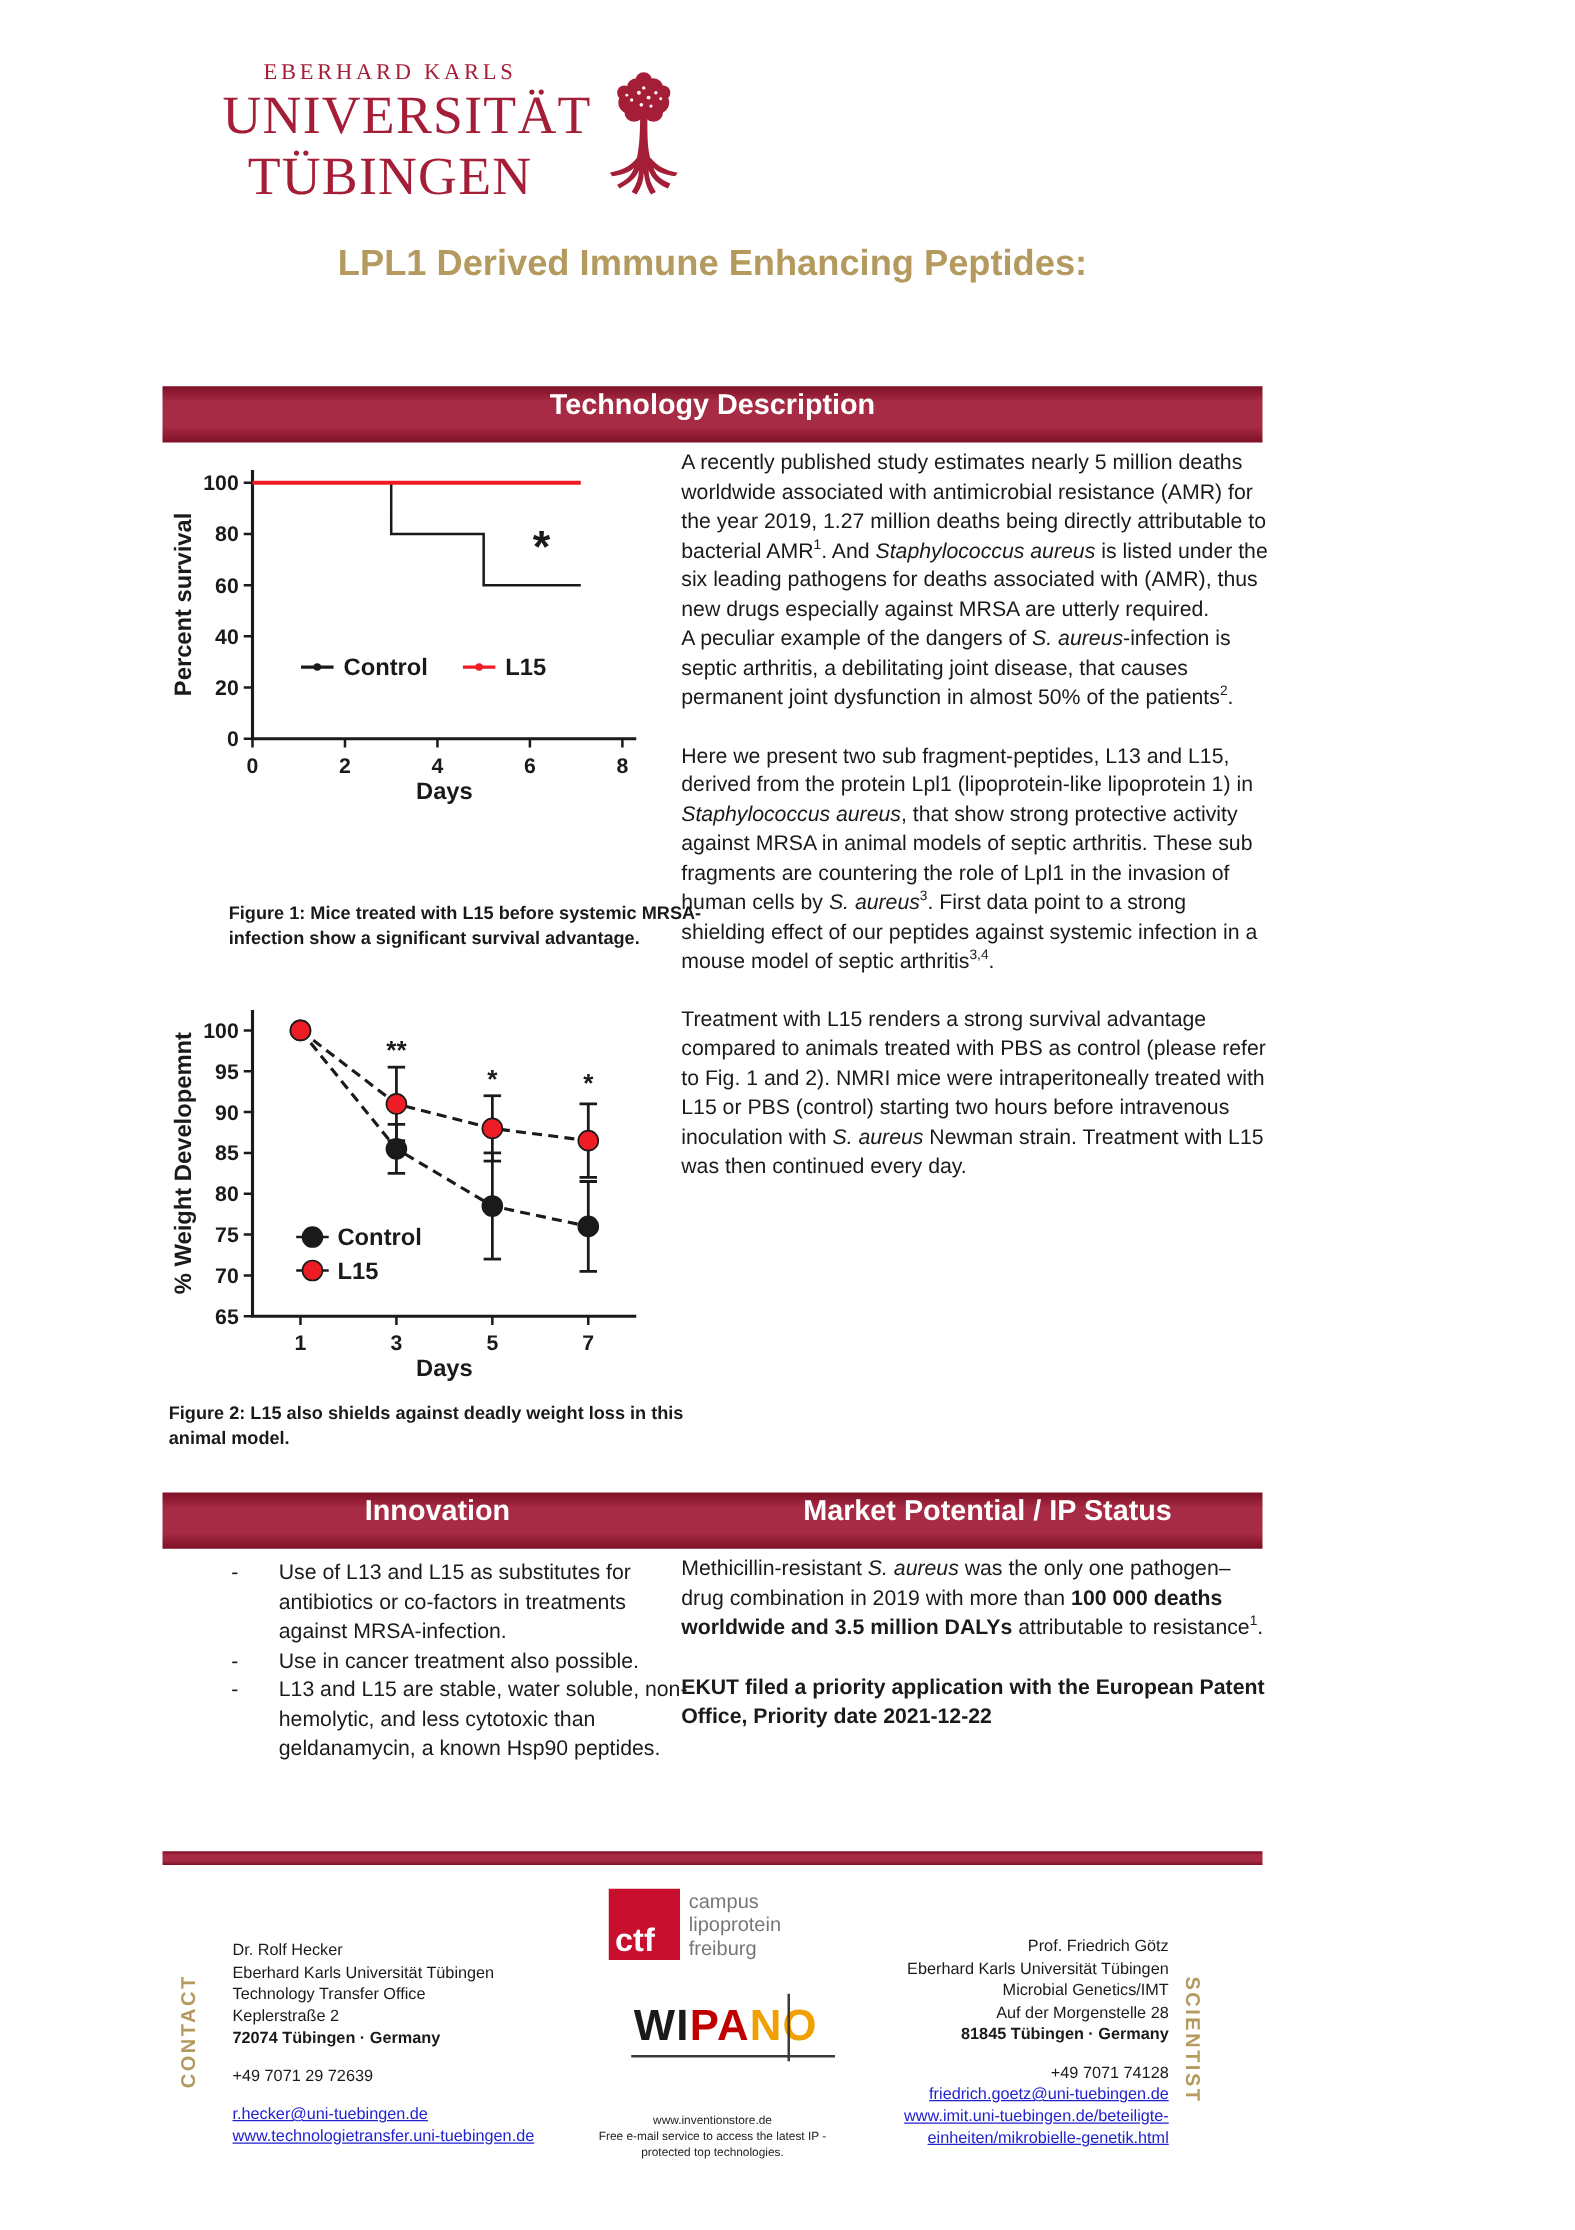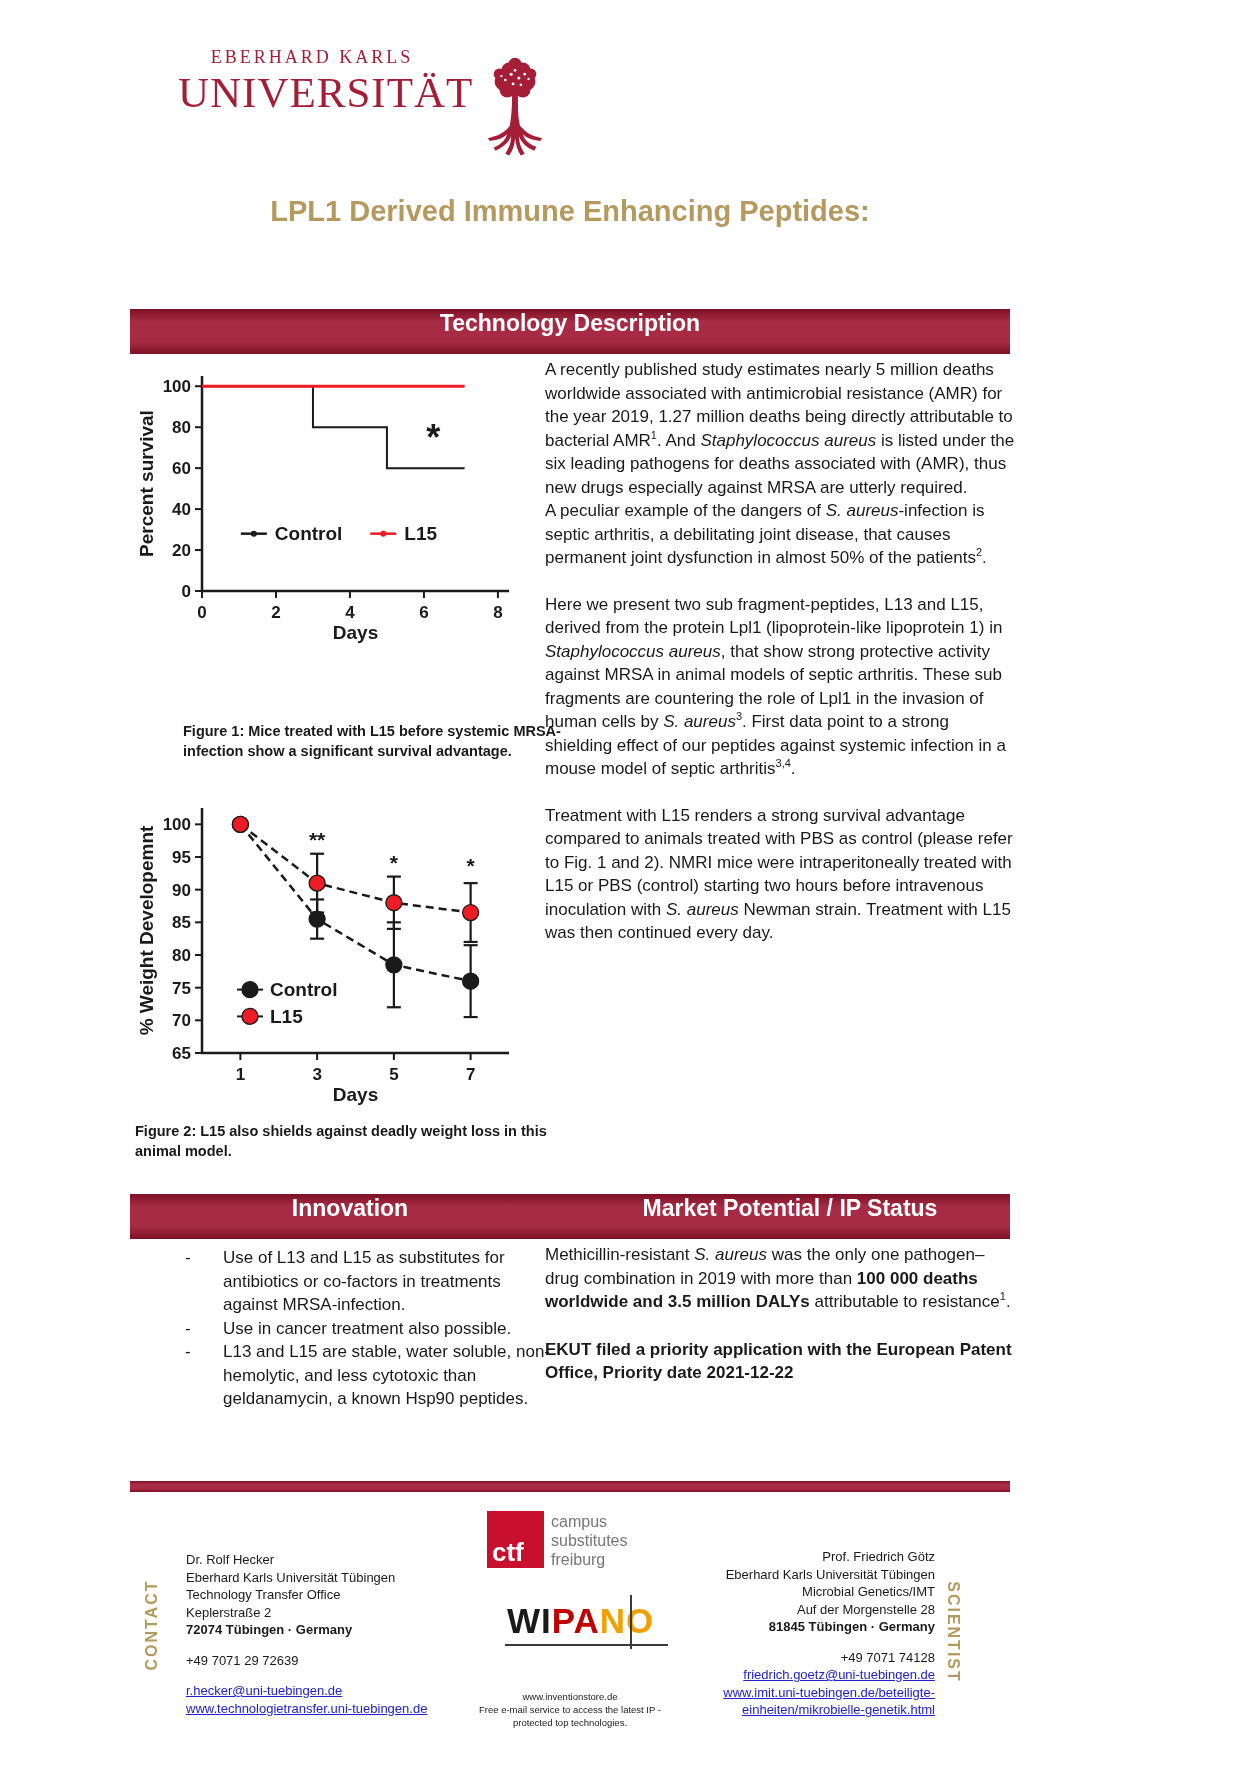--- a/index.html
+++ b/index.html
@@ -77,20 +77,21 @@
         font-size:9.5px;line-height:13px;color:#222;}
 </style>
 </head>
 <body>
 
 <div class="page">
 
   <div class="logo-text">
     <div class="l1">EBERHARD KARLS</div>
     <div class="l2">UNIVERSITÄT</div>
+    <div class="l3">TÜBINGEN</div>
   </div>
   <div class="logo-tree">
     <svg width="62" height="118" viewBox="0 0 64 120" aria-hidden="true">
       <g fill="#A51E37">
         <circle cx="32" cy="26" r="10"></circle>
           <circle cx="20" cy="30" r="9"></circle>
           <circle cx="44" cy="30" r="9"></circle>
         <circle cx="26" cy="18" r="8"></circle>
           <circle cx="40" cy="18" r="8"></circle>
           <circle cx="32" cy="12" r="7"></circle>
@@ -275,21 +276,21 @@
     <div class="sp"></div>
     <a href="#">r.hecker@uni-tuebingen.de</a>
     <a href="#">www.technologietransfer.uni-tuebingen.de</a>
   </div>
 
   <div class="ctf-box">
     <span>ctf</span>
   </div>
   <div class="ctf-words">
     <div>campus</div>
-    <div>substitutes</div>
+    <div>lipoprotein</div>
     <div>freiburg</div>
   </div>
 
   <div class="wipano">
     <span class="w1">WI</span><span class="w2">PA</span><span class="w3">NO</span>
     <span class="vline"></span>
   </div>
 
   <div class="note">
     <div>www.inventionstore.de</div>

